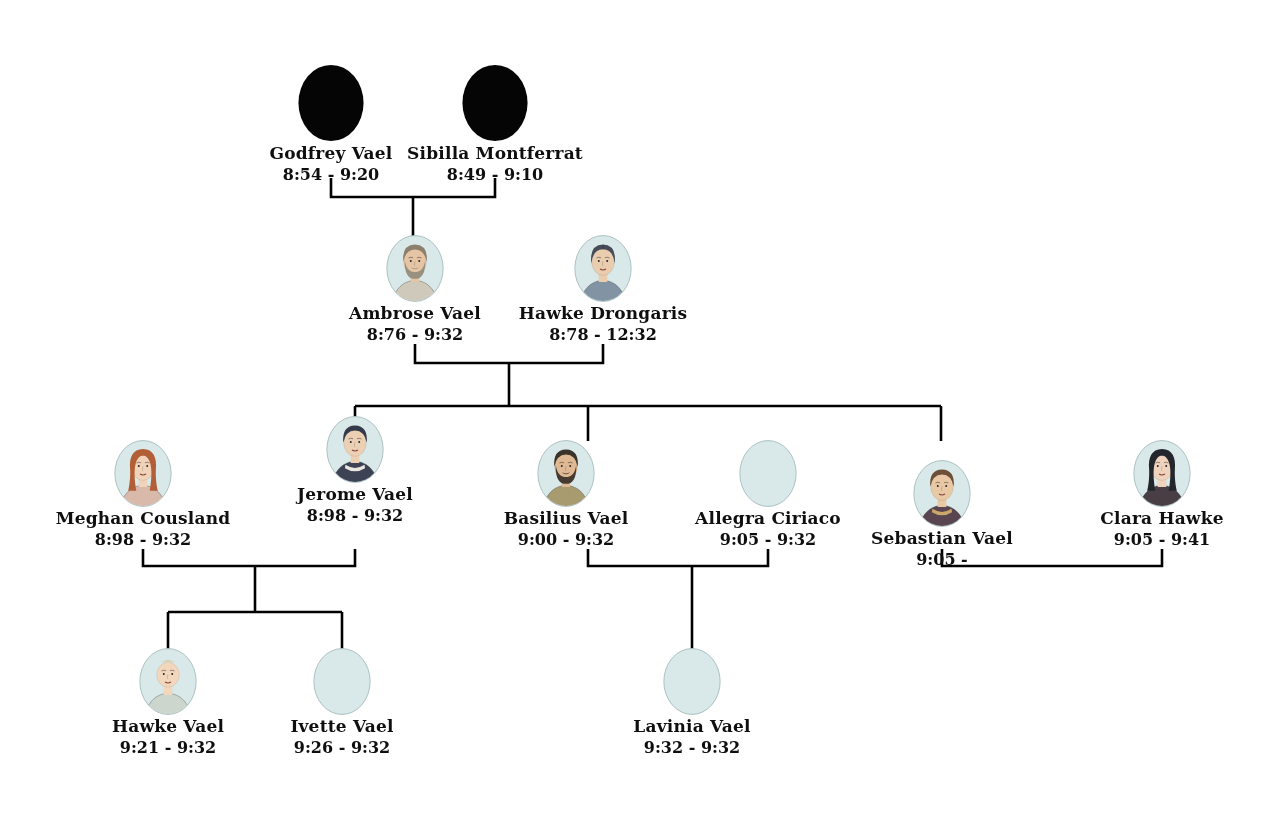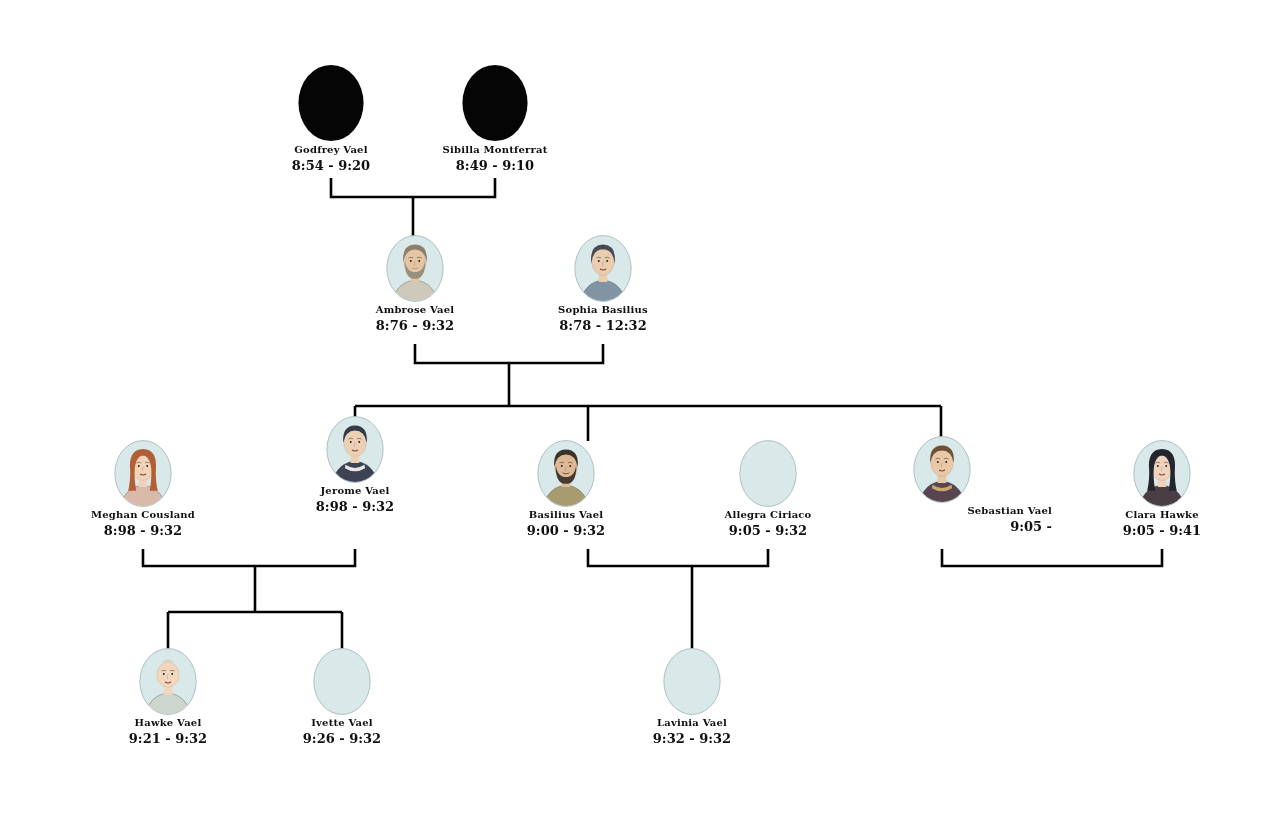--- a/index.html
+++ b/index.html
@@ -16,34 +16,34 @@
     width: 1280px; height: 819px;
     pointer-events: none;
   }
   #connectors path { stroke: #000000; stroke-width: 2.6; fill: none; }
 
   .node { position: absolute; width: 220px; text-align: center; }
   .portrait { width: 58px; height: 67px; margin: 0 auto 3px auto; }
   .portrait.large { width: 66px; height: 78px; }
   .portrait svg { display: block; width: 100%; height: 100%; }
   .pname {
-    font-size: 10px; font-weight: bold;
+    font-size: 17px; font-weight: bold;
     letter-spacing: 0.2px; line-height: 1.05;
   }
-  .pdates { font-size: 13px; font-weight: bold; margin-top: 2px; }
+  .pdates { font-size: 16px; font-weight: bold; margin-top: 2px; }
 
   #n-godfrey   { left: 221px;  top: 64px;  }
   #n-sibilla   { left: 385px;  top: 64px;  }
   #n-ambrose   { left: 305px;  top: 235px; }
   #n-sophia    { left: 493px;  top: 235px; }
   #n-meghan    { left: 33px;   top: 440px; }
   #n-jerome    { left: 245px;  top: 416px; }
   #n-basilius  { left: 456px;  top: 440px; }
   #n-allegra   { left: 658px;  top: 440px; }
-  #n-sebastian { left: 832px;  top: 436px; text-align: right; }
+  #n-sebastian { left: 832px;  top: 460px; }
   #n-clara     { left: 1052px; top: 440px; }
   #n-aymard    { left: 58px;   top: 648px; }
   #n-ivette    { left: 232px;  top: 648px; }
   #n-lavinia   { left: 582px;  top: 648px; }
 </style>
 </head>
 <body>
 
 <svg id="connectors" viewBox="0 0 1280 819" xmlns="http://www.w3.org/2000/svg">
   <path d="M331,178 V197 H495 V178"></path>
@@ -130,21 +130,21 @@
           <path d="M30,10.5 L30,15" stroke="#00000055" stroke-width="0.8"></path>
       <circle cx="25.6" cy="27.2" r="1" fill="#23232a"></circle>
       <circle cx="34.4" cy="27.2" r="1" fill="#23232a"></circle>
       <path d="M23.2,24 q2.4,-1.4 4.8,-0.2" stroke="#00000077" stroke-width="0.9" fill="none"></path>
       <path d="M32,23.8 q2.4,-1.2 4.8,0.2" stroke="#00000077" stroke-width="0.9" fill="none"></path>
       <path d="M30,27.5 q-1.2,3.5 -0.2,5" stroke="#00000033" stroke-width="0.8" fill="none"></path>
       <path d="M26.8,35.6 q3.2,1.8 6.4,0" stroke="#8a4a42" stroke-width="1.1" fill="none"></path>
     </g>
   </svg>
     </div>
-  <div class="pname">Sophia Basilius</div>
+  <div class="pname">Hawke Drongaris</div>
   <div class="pdates">8:78 - 12:32</div>
 </div>
 
 <div class="node" id="n-meghan">
   <div class="portrait">
       <svg viewBox="0 0 60 70" xmlns="http://www.w3.org/2000/svg">
     <defs>
           <clipPath id="pc4">
             <ellipse cx="30" cy="35" rx="29" ry="34"></ellipse>
           </clipPath>

